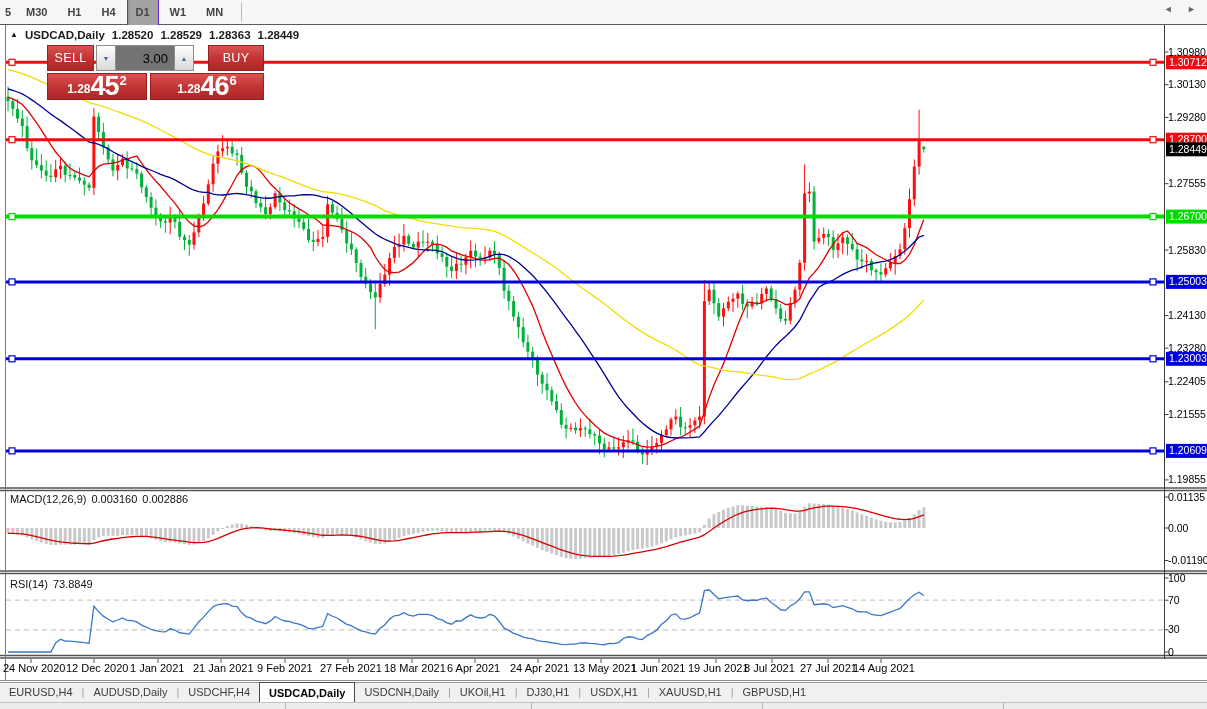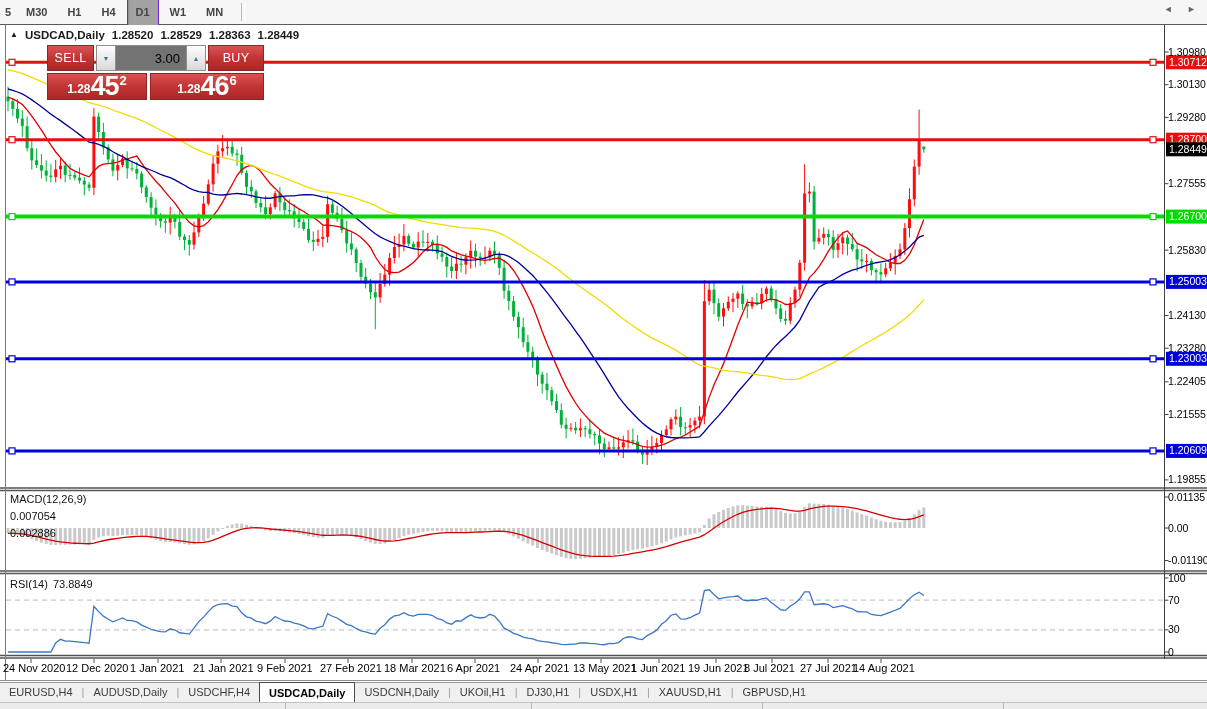--- a/index.html
+++ b/index.html
@@ -23,31 +23,31 @@
   .tf-btn.active{background:#a3a3a3;border:1px solid #6d28d9;box-shadow:inset 1px 1px 2px rgba(0,0,0,.15);}
   .tf-sep{width:2px;height:18px;margin-left:8px;border-left:1px solid #bdbdbd;border-right:1px solid #fff;}
   
   #chart-svg{position:absolute;left:0;top:25px;}
   .chart-header{
     position:absolute;left:10px;top:29px;z-index:5;
     font-size:11.5px;font-weight:700;color:#1a1a1a;display:flex;gap:7px;align-items:center;
   }
   .chart-header .tri{font-size:8px;transform:translateY(-1px);}
   .ind-label{position:absolute;z-index:5;font-size:11px;color:#111;display:flex;gap:5px;}
-  #macd-label{left:10px;top:493px;flex-direction:column;}
+  #macd-label{left:10px;top:493px;}
   #rsi-label{left:10px;top:578px;}
   
   .trade-panel{position:absolute;left:11px;top:45px;width:217px;z-index:6;padding-left:36px;}
   .tp-row1{display:flex;height:26px;}
   .btn-red{
     background:linear-gradient(180deg,#d95353 0%,#c33434 50%,#ae2626 100%);
     border:1px solid #992020;color:#fff;display:flex;align-items:center;justify-content:center;
   }
   .sell-btn{width:45px;font-size:12.5px;letter-spacing:.3px;}
-  .buy-btn{width:54px;font-size:12.5px;letter-spacing:.3px;margin-left:2px;}
+  .buy-btn{width:54px;font-size:12.5px;letter-spacing:.3px;margin-left:14px;}
   .spinner{flex:1;display:flex;margin-left:2px;height:26px;box-sizing:border-box;}
   .spin-btn{
     width:18px;background:linear-gradient(180deg,#fdfdfd,#d9d9d9);
     border:1px solid #8e8e8e;color:#4a6f9e;font-size:7px;
     display:flex;align-items:center;justify-content:center;
   }
   .spin-field{
     flex:1;border:1px solid #8e8e8e;border-left:none;border-right:none;background:#737373;
     font-size:13px;color:#000;display:flex;align-items:center;justify-content:flex-end;
     padding-right:6px;
@@ -814,21 +814,21 @@
   <span class="tri">▲</span>
   <span>USDCAD,Daily</span>
   <span>1.28520</span>
   <span>1.28529</span>
   <span>1.28363</span>
   <span>1.28449</span>
 </div>
 
 <div class="ind-label" id="macd-label">
   <span>MACD(12,26,9)</span>
-  <span>0.007054</span>
+  <span>0.003160</span>
   <span>0.002886</span>
 </div>
 <div class="ind-label" id="rsi-label">
   <span>RSI(14)</span>
   <span>73.8849</span>
 </div>
 
 <div class="trade-panel">
   <div class="tp-row1">
     <div class="btn-red sell-btn">SELL</div>

